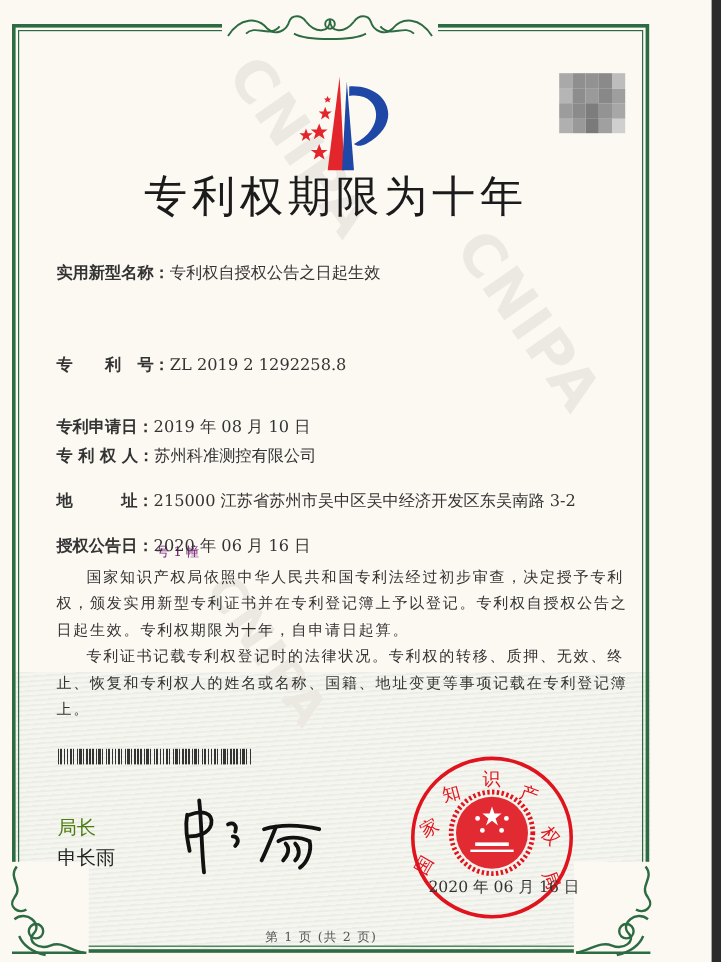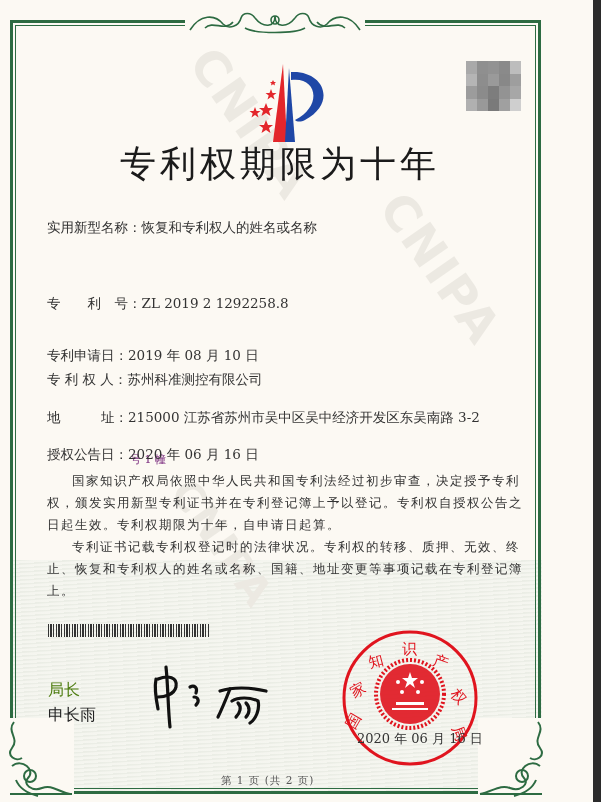--- a/index.html
+++ b/index.html
@@ -12,21 +12,21 @@
   .frame-inner{position:absolute;left:15px;top:25px;width:521px;height:764px;border:1px solid #2d6b42;box-sizing:border-box;}
   .ornament-top{position:absolute;left:185px;top:6px;width:180px;height:30px;}
   .ornament-corner{position:absolute;}
   .watermark{position:absolute;font-family:"DejaVu Sans",sans-serif;font-weight:bold;color:#ece9e2;font-size:48px;transform:rotate(55deg);letter-spacing:2px;}
   .cert-no{position:absolute;left:40px;top:62px;font-size:13px;color:#555;letter-spacing:1px;}
   .logo{position:absolute;left:233px;top:62px;width:100px;height:80px;}
   .blurred{position:absolute;left:466px;top:61px;width:55px;height:50px;display:grid;grid-template-columns:repeat(5,1fr);grid-template-rows:repeat(4,1fr);}
   .blurred div{background:#8a8a8a;}
   .title{position:absolute;left:0;width:560px;top:140px;text-align:center;font-size:36px;letter-spacing:4px;color:#1b1b1b;font-family:"DejaVu Serif",serif;}
   .field{position:absolute;left:47px;font-size:13.5px;color:#333;white-space:nowrap;}
-  .field .lbl{display:inline-block;}
+  .field .lbl{display:inline-block;font-weight:bold;}
   .field .val{display:inline;}
   .addr2{position:absolute;left:130px;top:452px;font-size:11px;color:#701a75;}
   .body-text{position:absolute;left:47px;top:470px;width:480px;font-size:12.5px;line-height:22px;color:#333;letter-spacing:1.5px;font-family:"DejaVu Sans",sans-serif;}
   .body-text p{margin:0;text-indent:2em;}
   .barcode{position:absolute;left:48px;top:624px;width:162px;height:13px;
     background:repeating-linear-gradient(90deg,#333 0 1px,transparent 1px 2px,#333 2px 4px,transparent 4px 5px,#333 5px 6px,transparent 6px 8px);}
   .director-title{position:absolute;left:48px;top:680px;font-size:16px;font-family:"DejaVu Sans",sans-serif;color:#4d7c0f;}
   .director-name{position:absolute;left:48px;top:705px;font-size:16px;font-family:"DejaVu Sans",sans-serif;color:#222;}
   .signature{position:absolute;left:150px;top:665px;width:140px;height:70px;}
   .seal{position:absolute;left:340px;top:628px;width:140px;height:140px;}
@@ -113,21 +113,21 @@
     <div style="background:#b0b0b0"></div>
       <div style="background:#999"></div>
       <div style="background:#7a7a7a"></div>
       <div style="background:#a0a0a0"></div>
       <div style="background:#cfcfcf"></div>
   </div>
 
   <div class="title">专利权期限为十年</div>
 
   <div class="field" style="top:219px;">
-    <span class="lbl">实用新型名称：</span><span class="val">恢复和专利权人的姓名或名称</span>
+    <span class="lbl">实用新型名称：</span><span class="val">专利权自授权公告之日起生效</span>
   </div>
   <div class="field" style="top:295px;">
     <span class="lbl">专　　利　号：</span><span class="val">ZL 2019 2 1292258.8</span>
   </div>
   <div class="field" style="top:331px;margin-top:16px;">
     <span class="lbl">专利申请日：</span><span class="val">2019 年 08 月 10 日</span>
   </div>
   <div class="field" style="top:371px;text-align:center;">
     <span class="lbl">专 利 权 人：</span><span class="val">苏州科准测控有限公司</span>
   </div>

